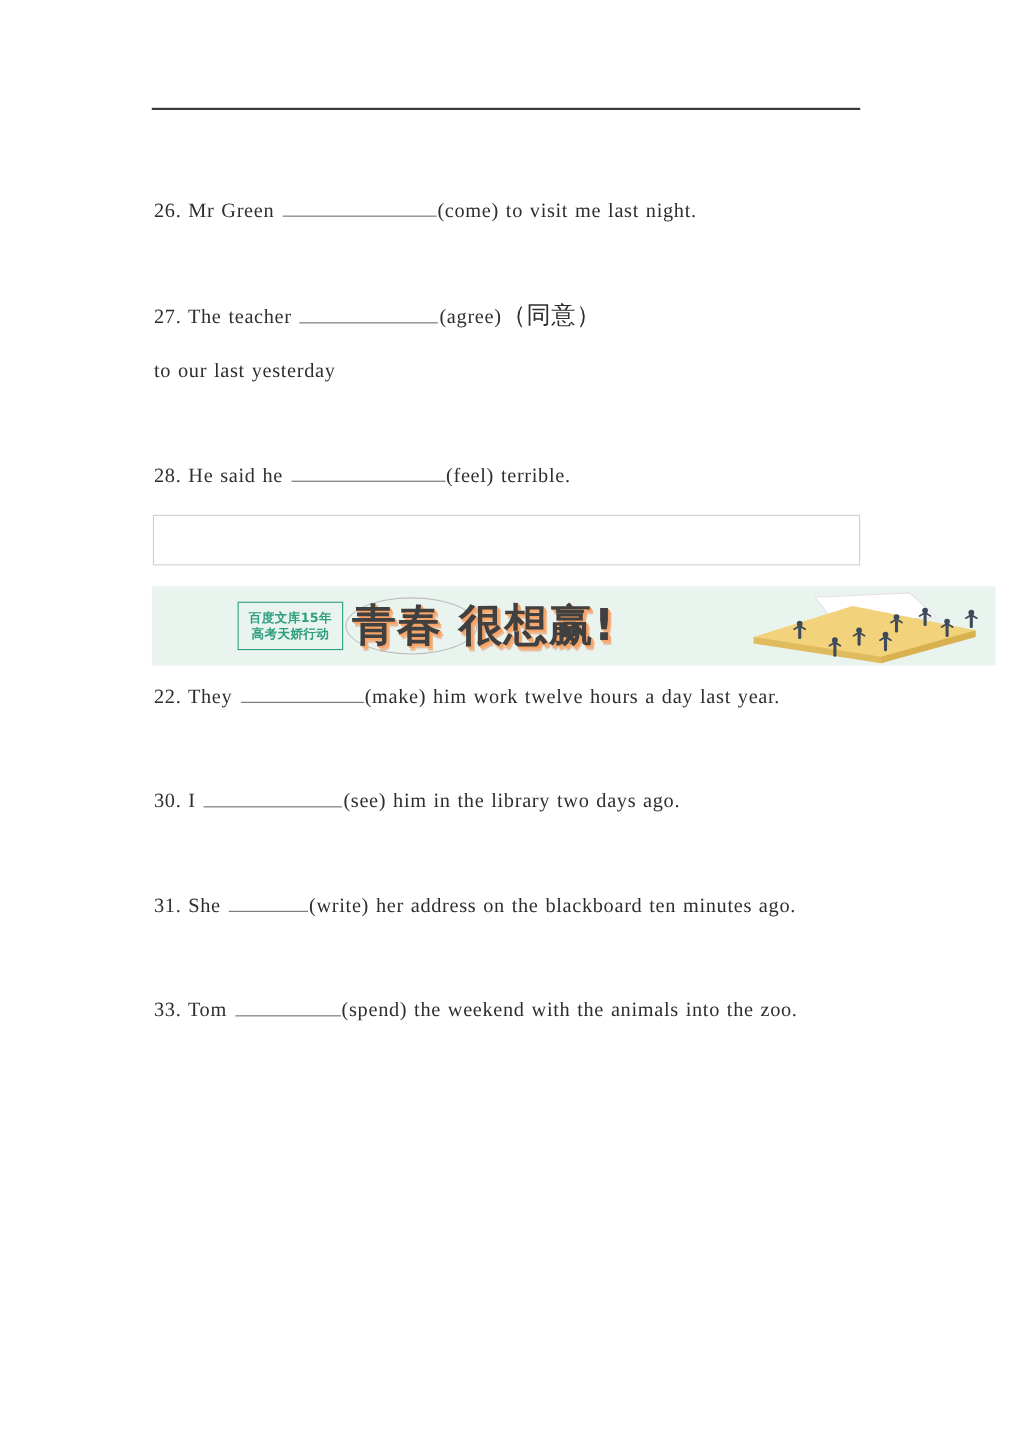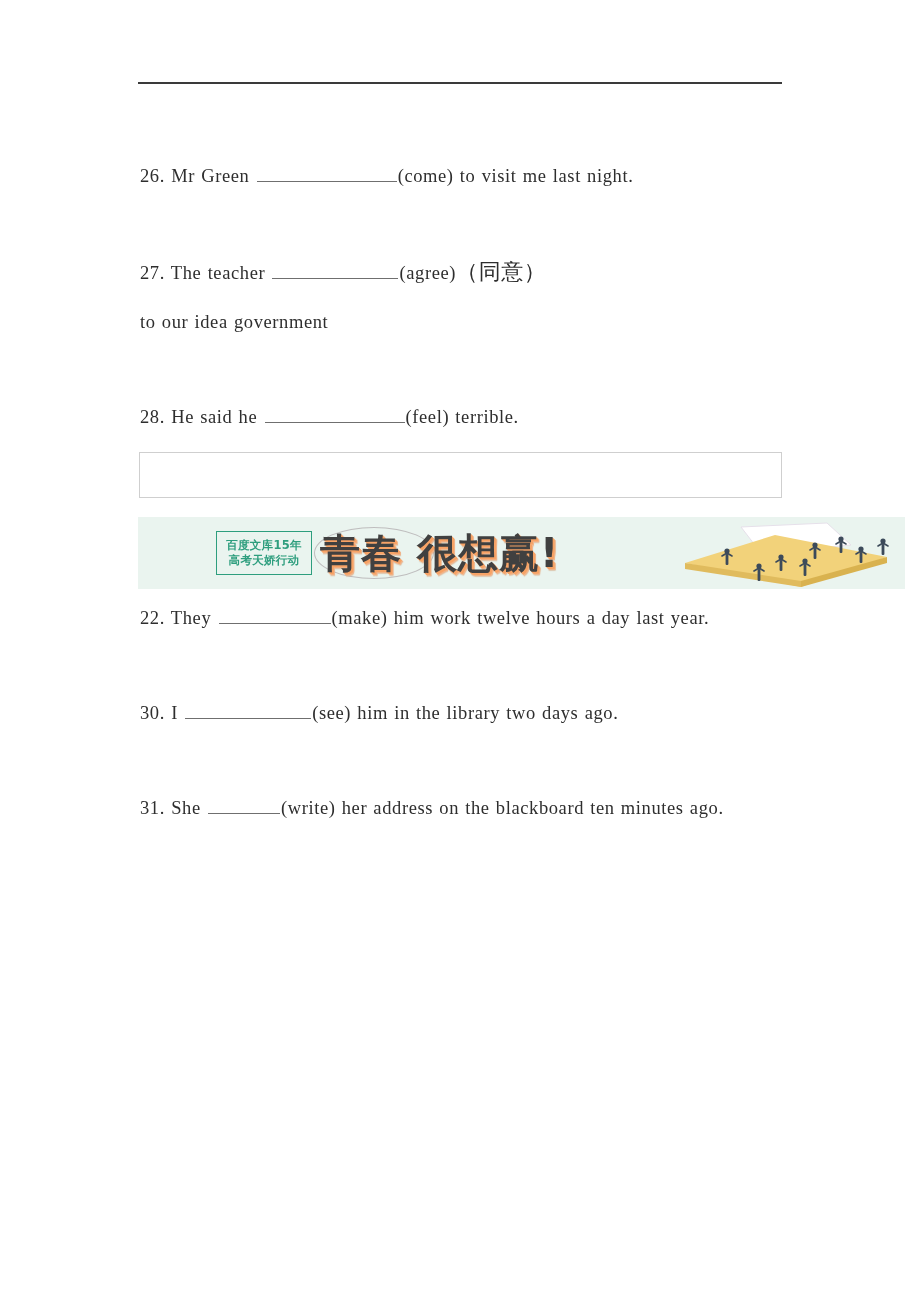--- a/index.html
+++ b/index.html
@@ -12,20 +12,21 @@
     height: 1302px;
     position: relative;
     font-family: "Liberation Serif", "DejaVu Serif", serif;
     color: #2b2b2b;
     overflow: hidden;
   }
 
   .page {
     position: absolute;
     inset: 0;
+    margin-top: 16px;
   }
 
   
   .top-rule {
     position: absolute;
     left: 138px;
     top: 82px;
     width: 644px;
     height: 2px;
     background: #3a3a3a;
@@ -168,21 +169,21 @@
     </div>
 
     <div class="gap-lg" data-name="spacer"></div>
 
     <div class="q" data-name="exercise-item-27">
       <span data-name="exercise-number-27">27.</span>
       <span data-name="exercise-text-before-27">The teacher</span>
       <span class="blank b-lg" data-name="answer-blank-27"></span><span data-name="exercise-text-after-27">(agree)</span><span class="cjk" data-name="exercise-hint-cjk-27">（同意）</span>
     </div>
     <div class="q" data-name="exercise-item-27-continuation">
-      <span data-name="exercise-continuation-27">to our idea government</span>
+      <span data-name="exercise-continuation-27">to our last yesterday</span>
     </div>
 
     <div class="gap-lg" data-name="spacer"></div>
 
     <div class="q" data-name="exercise-item-28">
       <span data-name="exercise-number-28">28.</span>
       <span data-name="exercise-text-before-28">He said he</span>
       <span class="blank b-xl" data-name="answer-blank-28"></span><span data-name="exercise-text-after-28">(feel) terrible.</span>
     </div>
 
@@ -206,20 +207,25 @@
 
     <div class="q" data-name="exercise-item-31">
       <span data-name="exercise-number-31">31.</span>
       <span data-name="exercise-text-before-31">She</span>
       <span class="blank b-xs" data-name="answer-blank-31"></span><span data-name="exercise-text-after-31">(write) her address on the blackboard ten minutes ago.</span>
     </div>
 
     <div class="gap-lg" data-name="spacer"></div>
 
 
+    <div class="q" data-name="exercise-item-33">
+      <span data-name="exercise-number-33">33.</span>
+      <span data-name="exercise-text-before-33">Tom</span>
+      <span class="blank b-sm" data-name="answer-blank-33"></span><span data-name="exercise-text-after-33">(spend) the weekend with the animals into the zoo.</span>
+    </div>
 
   </div>
 
   <div class="empty-box" data-name="empty-answer-box"></div>
 
   <div class="banner" data-name="promo-banner">
     <div class="banner-inner" data-name="promo-banner-content">
 
       <div class="banner-logo" data-name="baidu-wenku-logo-box">
         <span data-name="logo-line-1">百度文库15年</span>

